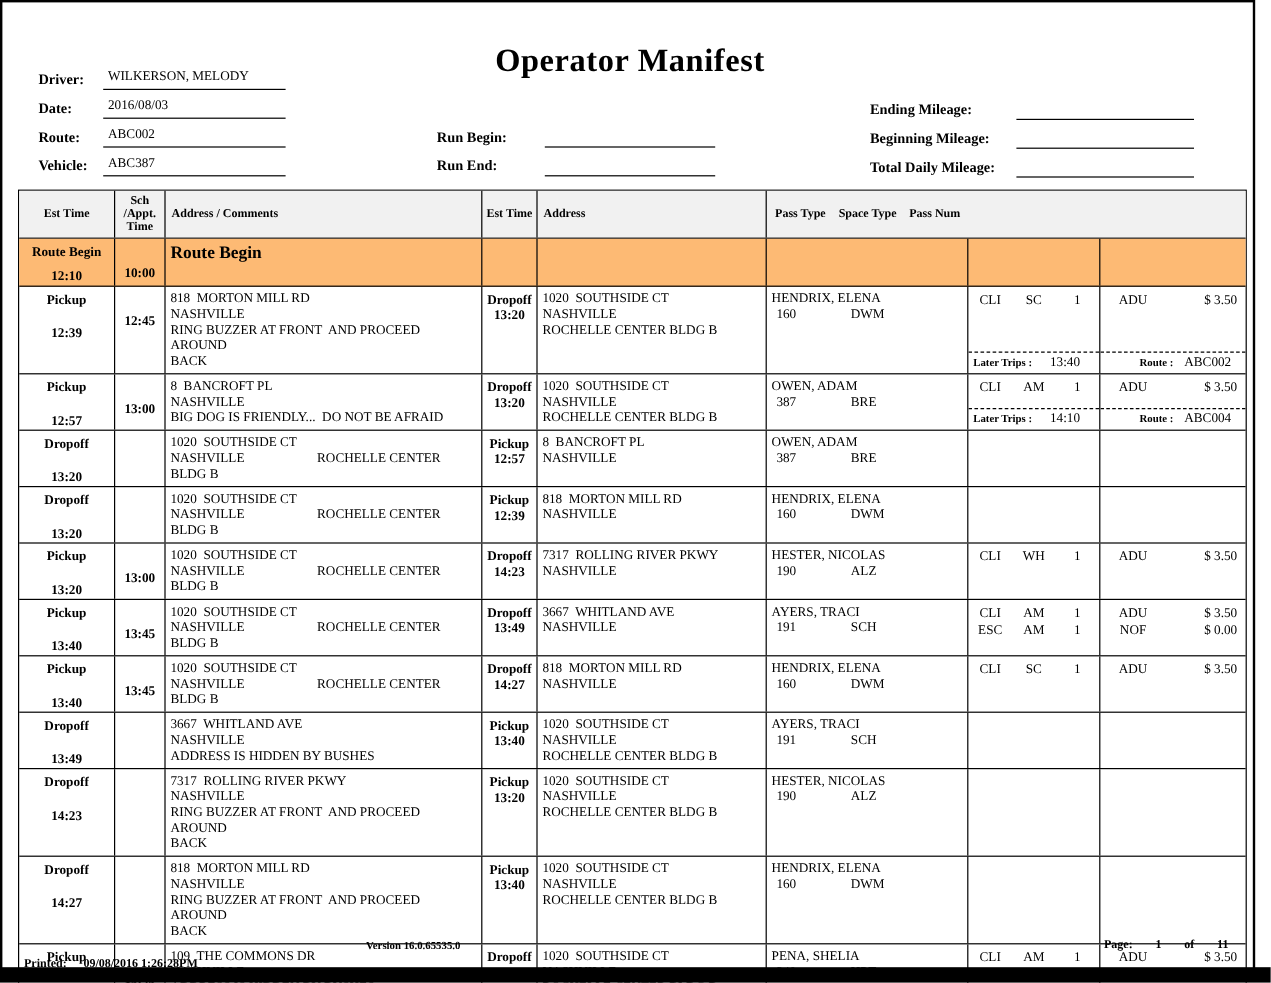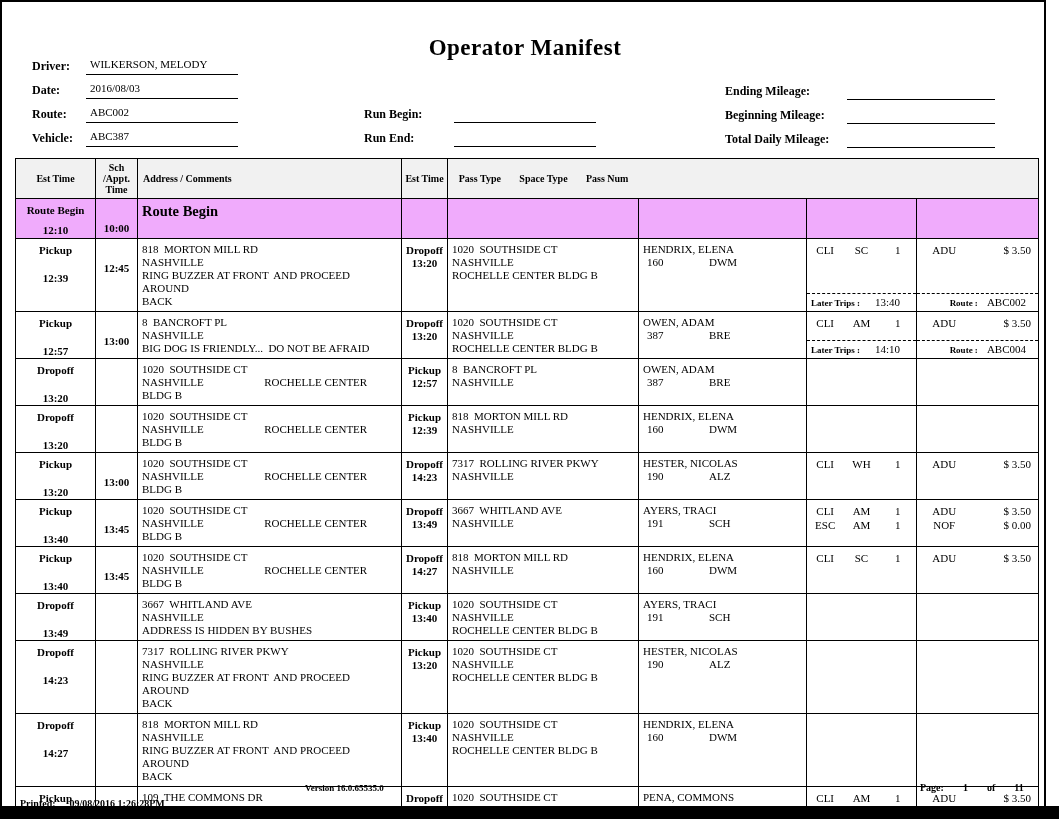--- a/index.html
+++ b/index.html
@@ -6,21 +6,21 @@
   body{
     width:1059px;height:819px;position:relative;overflow:hidden;
     background:#ffffff;color:#000;
     font-family:"Liberation Serif", serif;
   }
   .frame{position:absolute;left:0;top:0;width:1046px;height:816px;
     border:2px solid #000;box-sizing:border-box;background:#fff}
   .bottom-bar{position:absolute;left:0;bottom:0;width:1059px;height:13px;background:#000}
 
   .title{position:absolute;left:0;top:33px;width:1046px;text-align:center;
-    font-size:23px;font-weight:bold;letter-spacing:.5px}
+    font-size:27px;font-weight:bold;letter-spacing:.5px}
 
   .flabel{position:absolute;font-weight:bold;font-size:12px;white-space:nowrap}
   .fvalue{position:absolute;font-size:11px;height:17px;line-height:17px;
     border-bottom:1.4px solid #000;padding:0 2px 1px 4px;box-sizing:content-box;white-space:nowrap}
 
   .table{position:absolute;left:13px;top:156px;width:1024px;
     border:1.6px solid #000;box-sizing:border-box;background:#fff}
   .row{display:grid;grid-template-columns:80px 42px 264px 46px 191px 168px 110px 1fr;
     border-bottom:1.5px solid #000;min-height:43px;box-sizing:border-box}
   .row:last-child{border-bottom:none}
@@ -30,21 +30,21 @@
   .header-row{background:#f1f1f1;min-height:40px}
   .h{font-weight:bold;font-size:10px;line-height:11px;display:flex;
     align-items:center;justify-content:center;text-align:center}
   .h span{white-space:pre-line}
   .h-left{justify-content:flex-start;text-align:left;padding-left:5px}
   .h-pass{display:grid;grid-template-columns:1fr 1fr 1fr;align-items:center;
     font-weight:bold;font-size:10px;line-height:11px;text-align:center}
   .h-fare{display:grid;grid-template-columns:45% 1fr;align-items:center;
     font-weight:bold;font-size:10px;line-height:11px;text-align:center}
 
-  .route-begin{background:#f0abfc;min-height:40px}
+  .route-begin{background:#fdba74;min-height:40px}
 
   .c-est1{text-align:center;font-size:11px;font-weight:bold;padding-top:5px;line-height:13px}
   .est-time{margin-top:15px}
   .route-begin .est-time{margin-top:7px}
   .c-sch{text-align:center;font-size:11px;font-weight:bold;padding-top:23px;line-height:13px}
   .c-addr{font-size:11px;padding:4px 4px 3px 4px;line-height:13px}
   .pre{white-space:pre-wrap;word-break:normal}
   .route-begin .c-addr1-rb .pre{font-weight:bold;font-size:14.5px;line-height:16px}
   .c-est2{text-align:center;font-size:11px;font-weight:bold;padding-top:5px;line-height:13px}
   .c-client{font-size:11px;padding:4px 4px 3px 4px;line-height:13px}
@@ -102,20 +102,23 @@
           <span>Sch
 /Appt.
 Time</span>
         </div>
       <div class="cell h h-left">
           <span>Address / Comments</span>
         </div>
       <div class="cell h">
           <span>Est Time</span>
         </div>
+      <div class="cell h h-left">
+          <span>Address</span>
+        </div>
       <div class="cell h-pass">
         <span>Pass
 Type</span>
         <span>Space
 Type</span>
         <span>Pass
 Num</span>
       </div>
     </div>
     <div id="table-body" style="display:contents"><div class="row route-begin">
@@ -694,21 +697,21 @@
     <div class="cell c-est2">
       <div>Dropoff</div>
       <div>15:51</div>
     </div>
     <div class="cell c-addr">
       <span class="pre">1020  SOUTHSIDE CT
 NASHVILLE
 ROCHELLE CENTER BLDG B</span>
     </div>
     <div class="cell c-client">
-      <div>PENA, COMMONS</div>
+      <div>PENA, SHELIA</div>
       <div class="client-line2">
         <span class="cid">240</span>
         <span>HRT</span>
       </div>
     </div>
     <div class="cell c-pass">
       <div class="pass-line">
         <span>CLI</span>
         <span>AM</span>
         <span>1</span>

